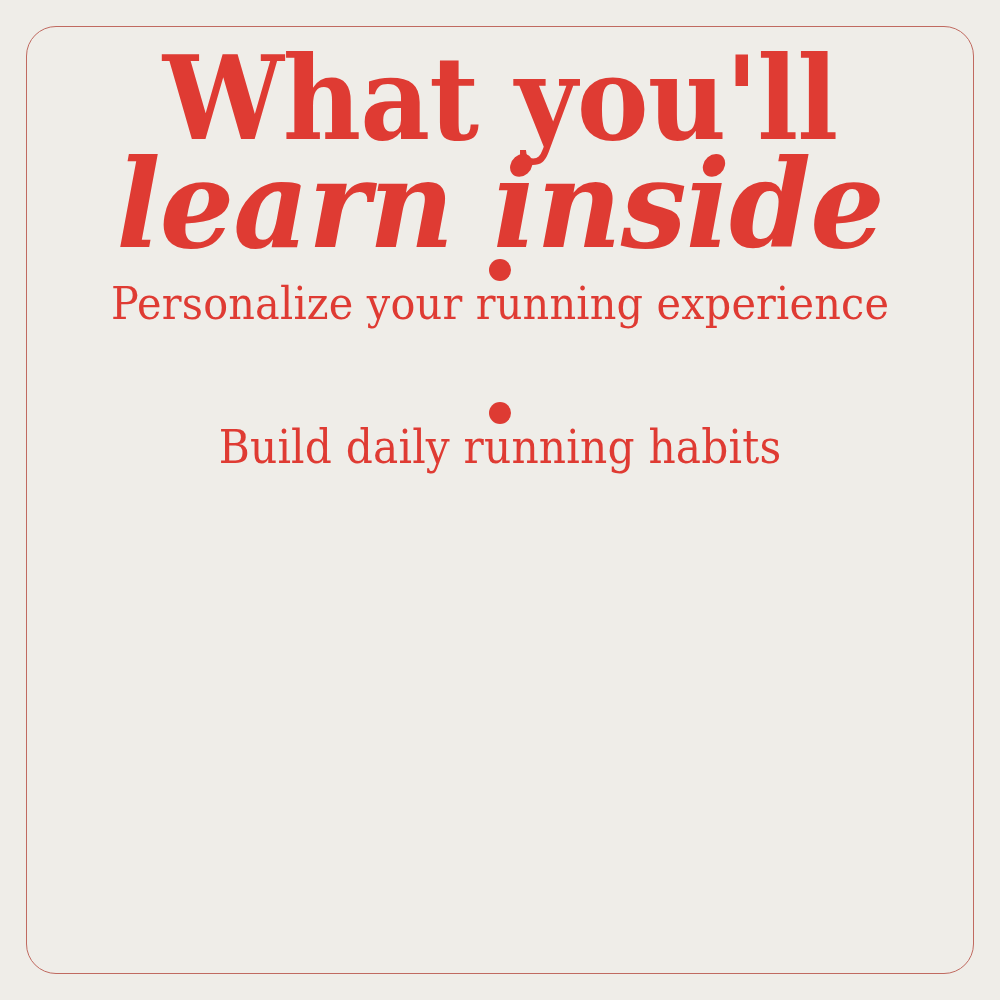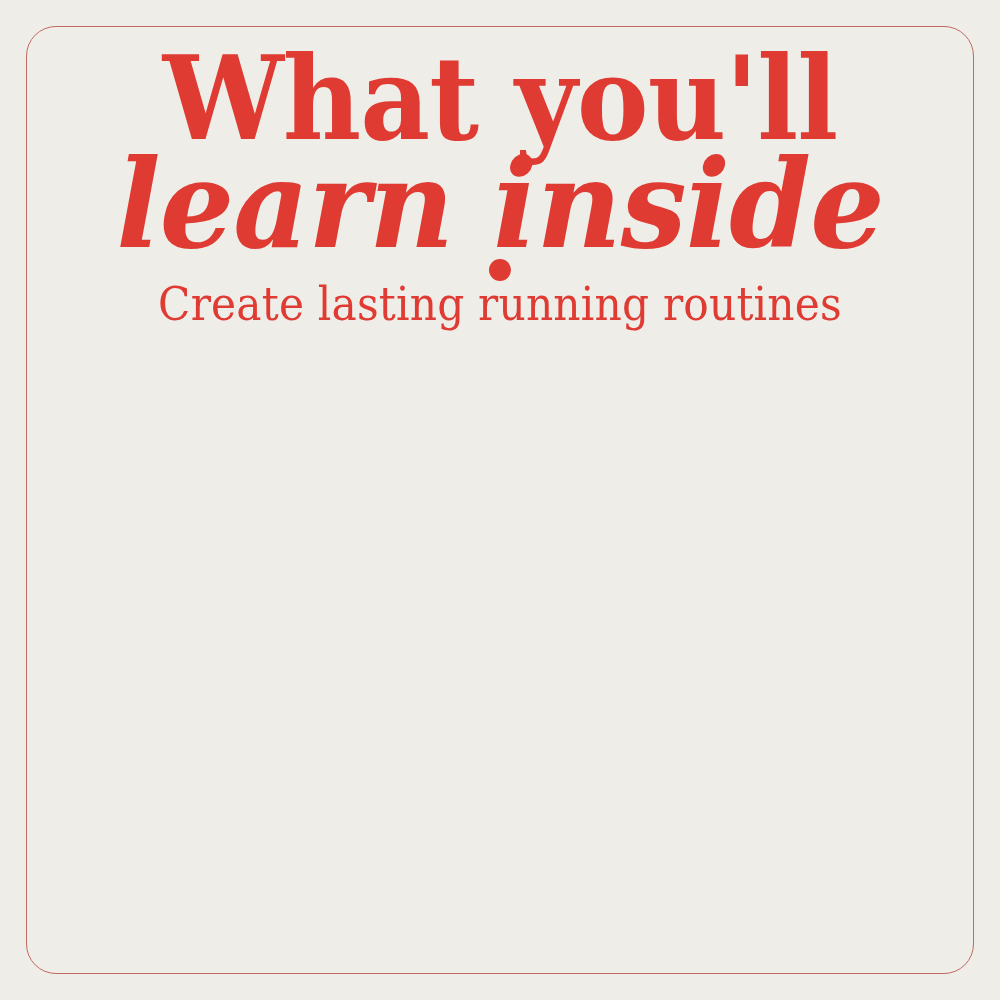--- a/index.html
+++ b/index.html
@@ -137,23 +137,27 @@
 
     <div id="heading" style="color: rgb(223, 59, 51);">
       <span class="title-line" id="title-line-1">What you'll</span>
       <span class="title-line" id="title-line-2">learn inside</span>
     </div>
 
     <div id="benefit-list">
 
 
 
-
+      <div class="benefit-item">
+        <span class="benefit-bullet" style="background: rgb(222, 59, 51);"></span>
+        <div class="benefit-label size-md" style="color: rgb(223, 59, 51);">Personalize your running experience</div>
+      </div>
 
       <div class="benefit-item">
         <span class="benefit-bullet" style="background: rgb(222, 59, 51);"></span>
-        <div class="benefit-label size-lg" style="color: rgb(223, 59, 51);">Create lasting running routines</div>
+        <div class="benefit-label size-lg" style="color: rgb(223, 59, 51);">Build daily running habits</div>
       </div>
+
 
     </div>
 
   </div>
 </div>
 
 </body></html>

